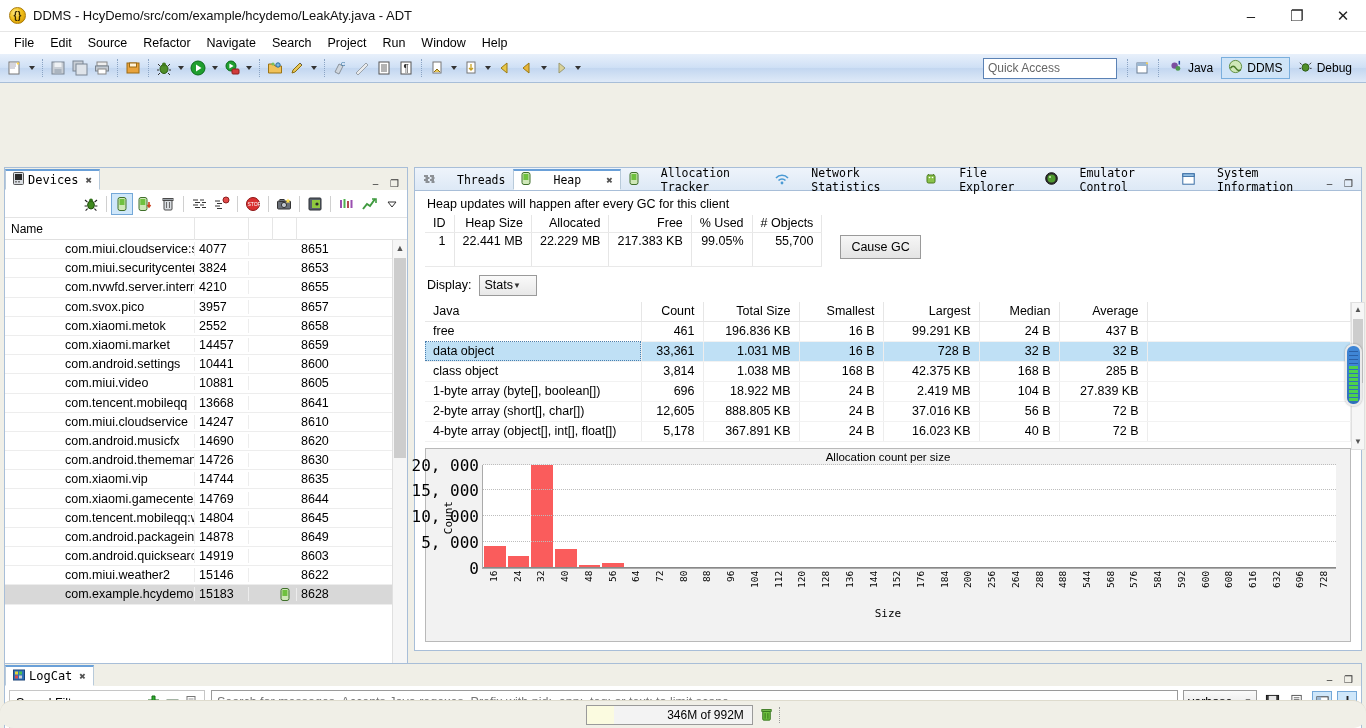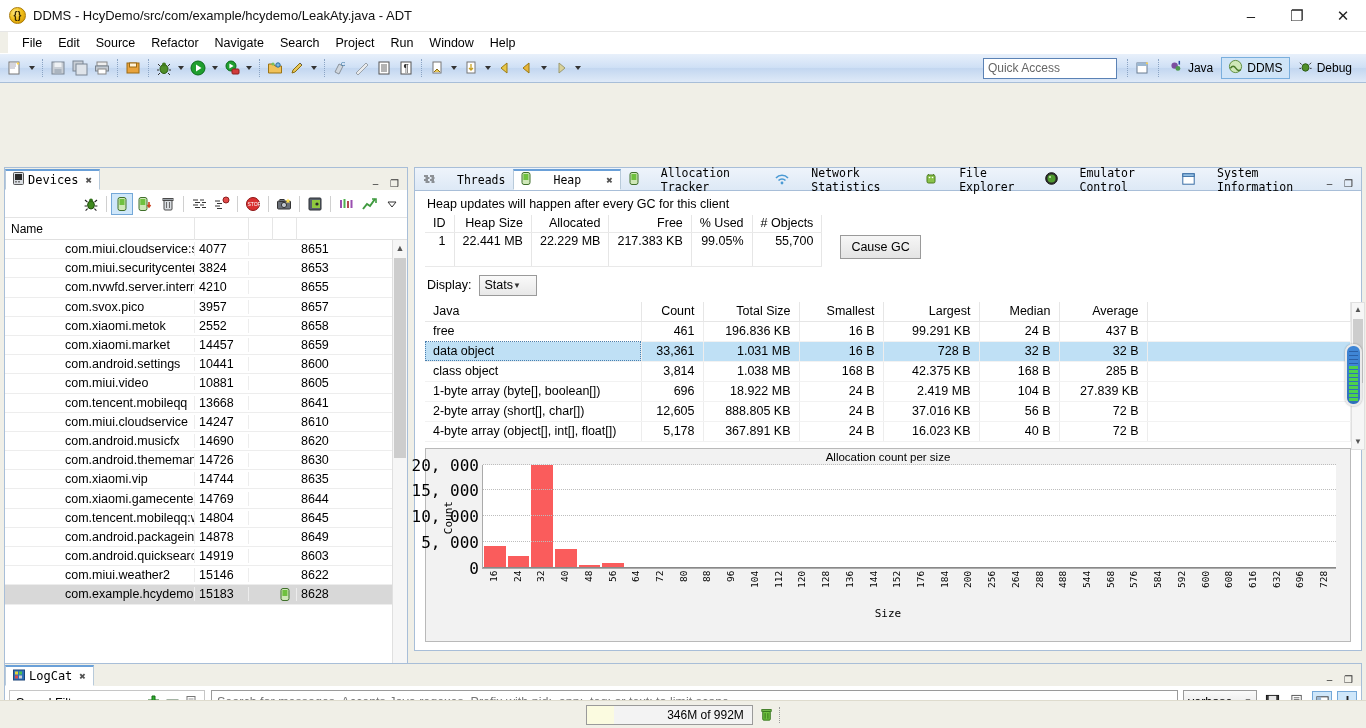--- a/index.html
+++ b/index.html
@@ -33,21 +33,20 @@
   .winbtn {
     width: 46px; height: 32px; display: flex; align-items: center; justify-content: center;
     font-size: 15px; color: #222;
   }
 
   
   .menubar {
     height: 21px; background: #ffffff;
     display: flex; align-items: center; padding-left: 6px;
     font-size: 12.5px;
-    margin-left: 8px;
   }
   .menuitem { padding: 2px 8px; color: #000; }
 
   
   .toolbar {
     height: 30px;
     background: linear-gradient(to bottom, #e8f0fb 0%, #cfe0f5 48%, #c3d7f0 52%, #dfeaf8 100%);
     border-top: 1px solid #ffffff;
     border-bottom: 1px solid #a8bed8;
     display: flex; align-items: center; padding-left: 4px; gap: 0px;
@@ -295,20 +294,21 @@
     height: 16px; display: flex; font-size: 11px; color: #2a2a2a;
     border-bottom: 1px solid #e0e0e0; margin-top: 3px; overflow: hidden;
   }
   .log-headers .lh { border-right: 1px solid #d8d8d8; padding-left: 5px; }
 
   
   .statusbar {
     position: absolute; left: 0; bottom: 0; width: 1366px; height: 28px;
     background: #f0efe7; display: flex; align-items: center; justify-content: center;
     border-top: 1px solid #dedbcd;
+    border-radius: 13px;
   }
   .heapstatus {
     display: flex; align-items: center; border: 1px solid #9a9a9a; height: 20px;
     background: #f3f3f3; font-size: 12px;
   }
   .heapstatus .barpart {
     width: 78px; height: 18px; background: #fbfbe0; display:flex; align-items:center;
     justify-content:flex-end; padding-right: 2px;
   }
   .heapstatus .txtpart { padding: 0 8px 0 2px; height:18px; display:flex; align-items:center; }

